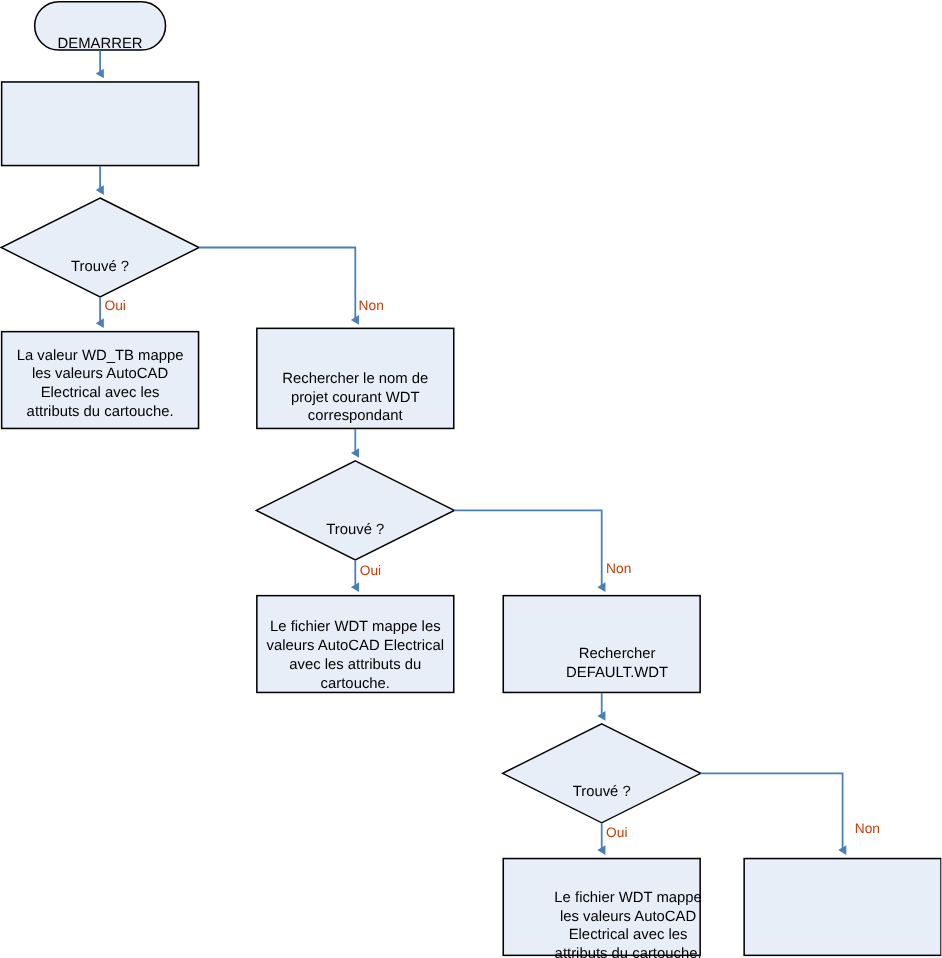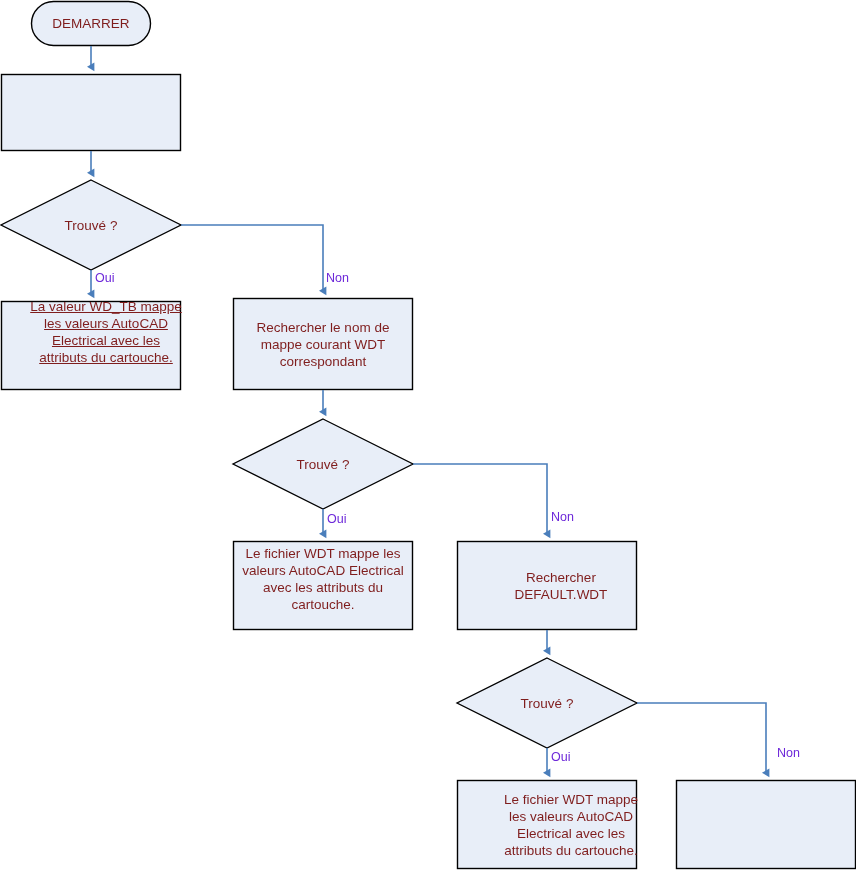--- a/index.html
+++ b/index.html
@@ -26,31 +26,32 @@
   }
   .node-label {
     position: absolute;
     display: flex;
     align-items: center;
     justify-content: center;
     text-align: center;
     font-family: "Liberation Sans", sans-serif;
     font-size: 13.5px;
     line-height: 17px;
-    color: #7f1d1d;
+    color: #000000;
     white-space: pre-line;
     pointer-events: none;
     letter-spacing: 0px;
+    margin-top: 16px;
   }
   .edge-label {
     position: absolute;
     font-family: "Liberation Sans", sans-serif;
     font-size: 12.5px;
     line-height: 13px;
-    color: #6d28d9;
+    color: #c2410c;
     white-space: nowrap;
   }
 </style>
 </head>
 <body>
 
 <div id="canvas">
 
   <svg id="flow-svg" viewBox="0 0 856 871">
     <defs>
@@ -102,27 +103,27 @@
 
       <path d="M637,703 L766,703 L766,773" marker-end="url(#arrow)"></path>
     </g>
   </svg>
 
   <div class="node-label" style="left:31px; top:1px; width:120px; height:45px;">DEMARRER</div>
 
 
   <div class="node-label" style="left:1px; top:180px; width:180px; height:90px;">Trouvé ?</div>
 
-  <div class="node-label" style="left:16px; top:301px; width:180px; height:62px;text-decoration:underline;">La valeur WD_TB mappe
+  <div class="node-label" style="left:1px; top:301px; width:180px; height:62px;">La valeur WD_TB mappe
 les valeurs AutoCAD
 Electrical avec les
 attributs du cartouche.</div>
 
   <div class="node-label" style="left:233px; top:298px; width:180px; height:92px;">Rechercher le nom de
-mappe courant WDT
+projet courant WDT
 correspondant</div>
 
   <div class="node-label" style="left:233px; top:419px; width:180px; height:90px;">Trouvé ?</div>
 
   <div class="node-label" style="left:233px; top:541px; width:180px; height:75px;">Le fichier WDT mappe les
 valeurs AutoCAD Electrical
 avec les attributs du
 cartouche.</div>
 
   <div class="node-label" style="left:457px; top:541px; width:208px; height:89px;">Rechercher

